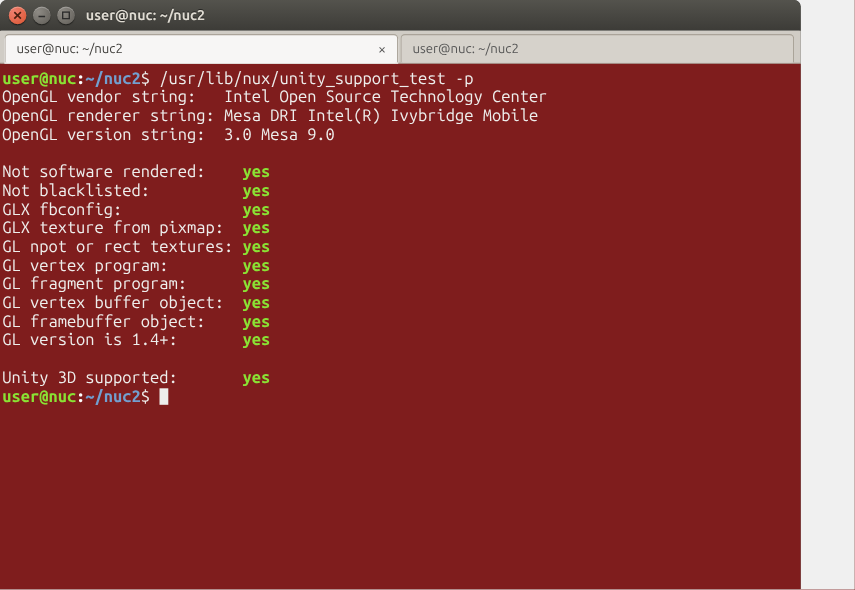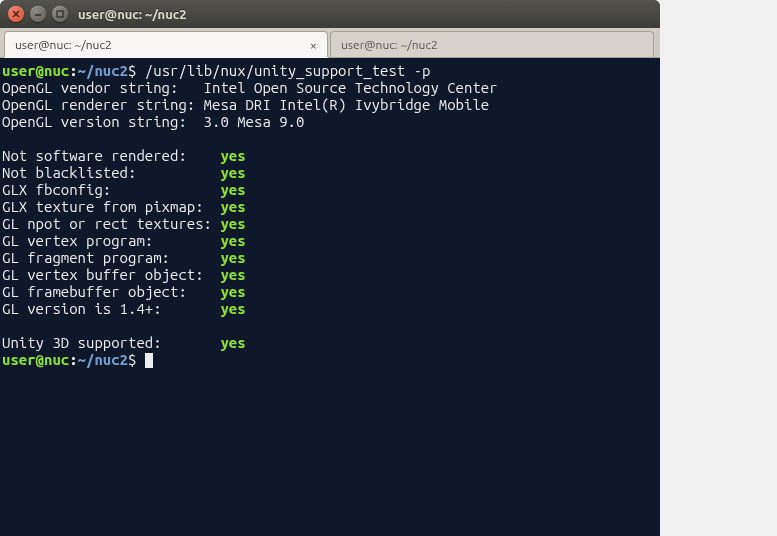--- a/index.html
+++ b/index.html
@@ -4,21 +4,21 @@
 <style>
   * { box-sizing: border-box; margin: 0; padding: 0; }
   body {
     width: 777px;
     height: 536px;
     background: #f0f0f0;
     font-family: "Ubuntu", "DejaVu Sans", sans-serif;
     overflow: hidden;
   }
   .window {
-    width: 660px;
+    width: 728px;
     height: 536px;
     background: #f2f1f0;
     border-radius: 6px 6px 0 0;
     overflow: hidden;
     box-shadow: 0 0 0 1px #3c3b37 inset;
   }
   .titlebar {
     height: 28px;
     background: linear-gradient(to bottom, #54534d 0%, #3c3b37 100%);
     display: flex;
@@ -82,21 +82,21 @@
     background: #d6d2cb;
     color: #555;
   }
   .tab .label { flex: 1; white-space: nowrap; overflow: hidden; text-overflow: ellipsis; }
   .tab .close-x {
     font-size: 13px;
     color: #555;
     margin-left: 8px;
   }
   .terminal {
-    background: #0f172a;
+    background: #7f1d1d;
     color: #eeeeec;
     font-family: "Ubuntu Mono", "DejaVu Sans Mono", monospace;
     font-size: 15px;
     line-height: 17px;
     padding: 4px 2px;
     height: calc(536px - 28px - 30px);
     overflow: hidden;
     white-space: pre;
   }
   .green { color: #8ae234; font-weight: bold; }

